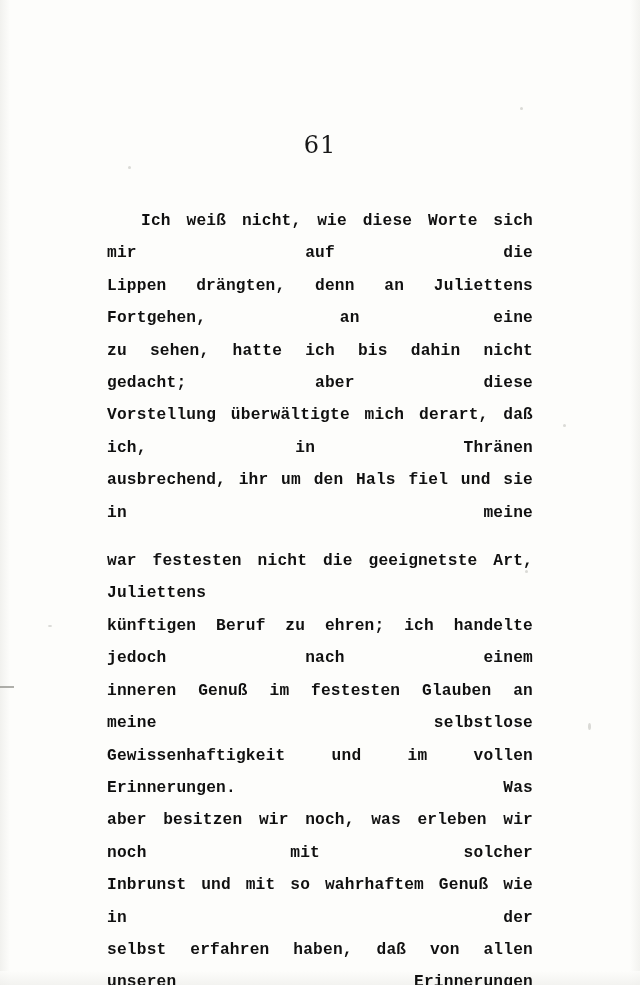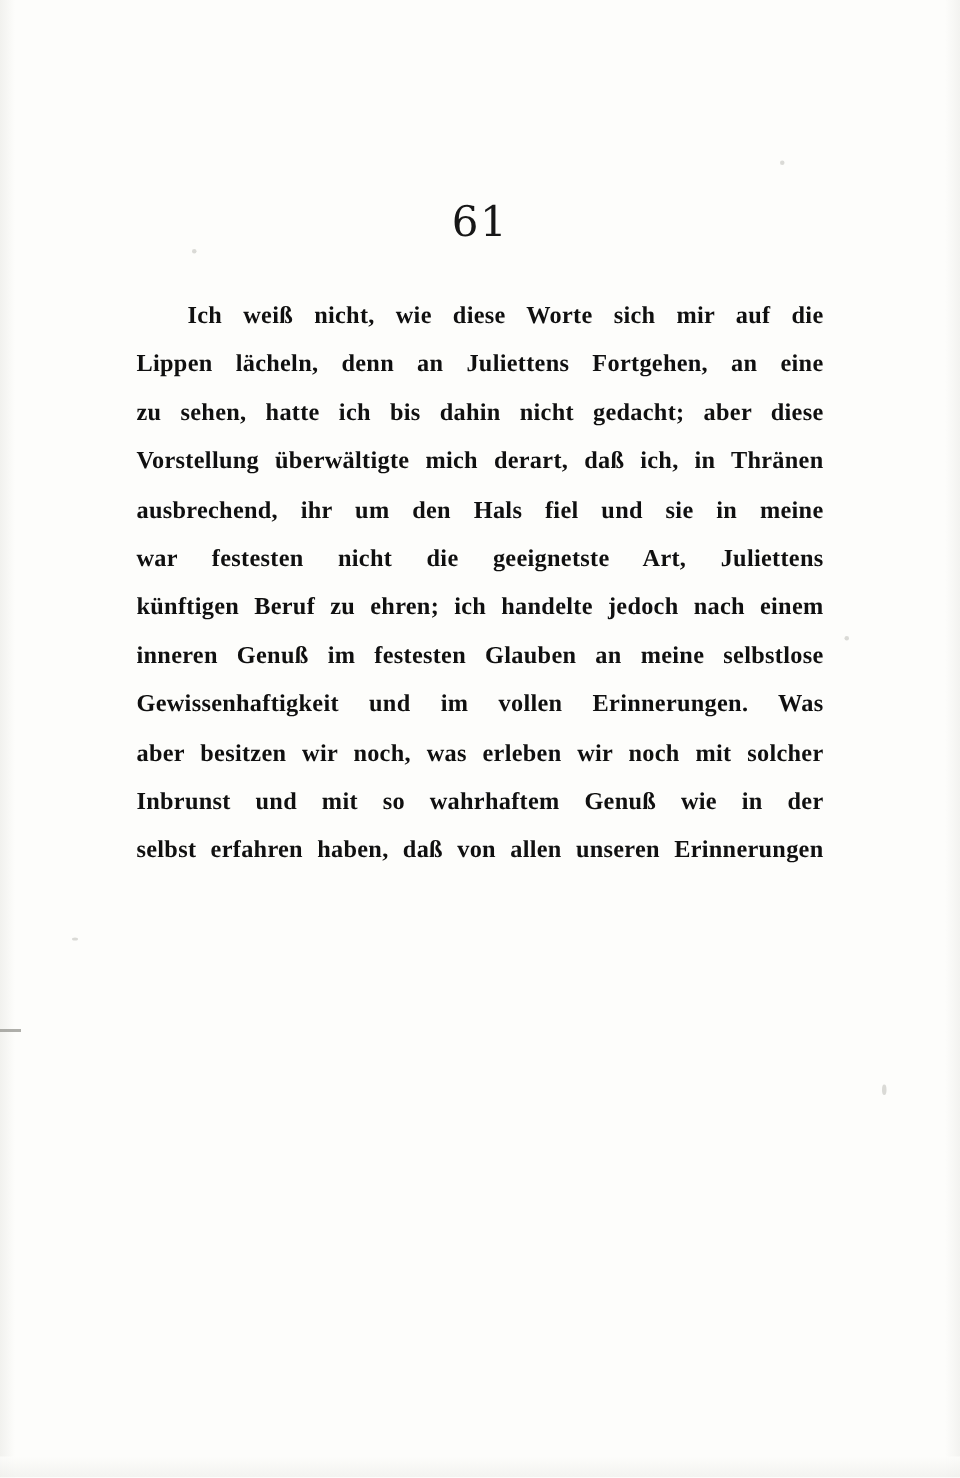--- a/index.html
+++ b/index.html
@@ -61,42 +61,42 @@
 
   .content {
     position: absolute;
     left: 0;
     top: 0;
     width: 640px;
   }
 
   .folio {
     text-align: center;
-    font-size: 28px;
+    font-size: 24px;
     color: #171717;
     margin-top: 131px;
     letter-spacing: 1px;
     font-family: "DejaVu Serif", serif;
   }
 
   .textblock {
     margin: 0 auto;
     padding-top: 30px;
     width: 458px;
   }
 
   
   .para {
-    font-family: Liberation Serif, serif;
+    font-family: Liberation Mono, monospace;
     font-size: 16.2px;
     line-height: 32.4px;
     color: #101010;
     text-align: justify;
     text-justify: inter-word;
-    margin: 0;
+    margin: 16px;
     letter-spacing: .2px;
     word-spacing: 1.5px;
     font-weight: 600;
     font-stretch: semi-condensed;
     transform-origin: left top;
   }
   .para + .para {
     margin-top: 0;
   }
   .para .indent {
@@ -132,21 +132,21 @@
 </div>
 
 <div class="content">
 
   <div class="folio">61</div>
 
   <div class="textblock">
 
     <p class="para">
       <span class="line j"><span class="indent"></span><span>Ich weiß nicht, wie diese Worte sich mir auf die</span></span>
-      <span class="line j">Lippen lächeln, denn an Juliettens Fortgehen, an eine</span>
+      <span class="line j">Lippen drängten, denn an Juliettens Fortgehen, an eine</span>
       <span class="line j">zu sehen, hatte ich bis dahin nicht gedacht; aber diese</span>
       <span class="line j">Vorstellung überwältigte mich derart, daß ich, in Thränen</span>
       <span class="line j">ausbrechend, ihr um den Hals fiel und sie in meine</span>
     </p>
 
     <p class="para">
       <span class="line j">war festesten nicht die geeignetste Art, Juliettens</span>
       <span class="line j">künftigen Beruf zu ehren; ich handelte jedoch nach einem</span>
       <span class="line j">inneren Genuß im festesten Glauben an meine selbstlose</span>
       <span class="line j">Gewissenhaftigkeit und im vollen Erinnerungen. Was</span>

